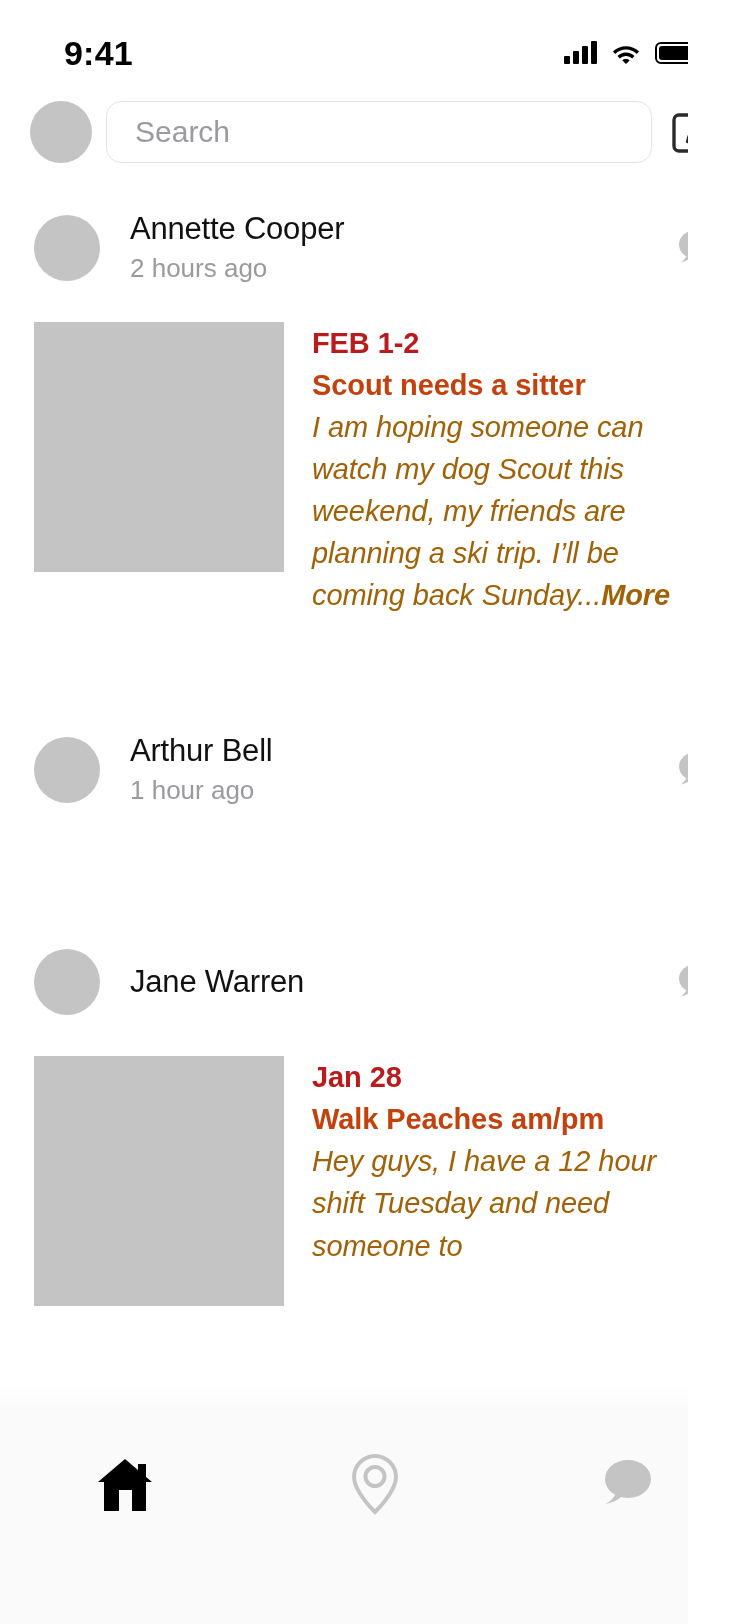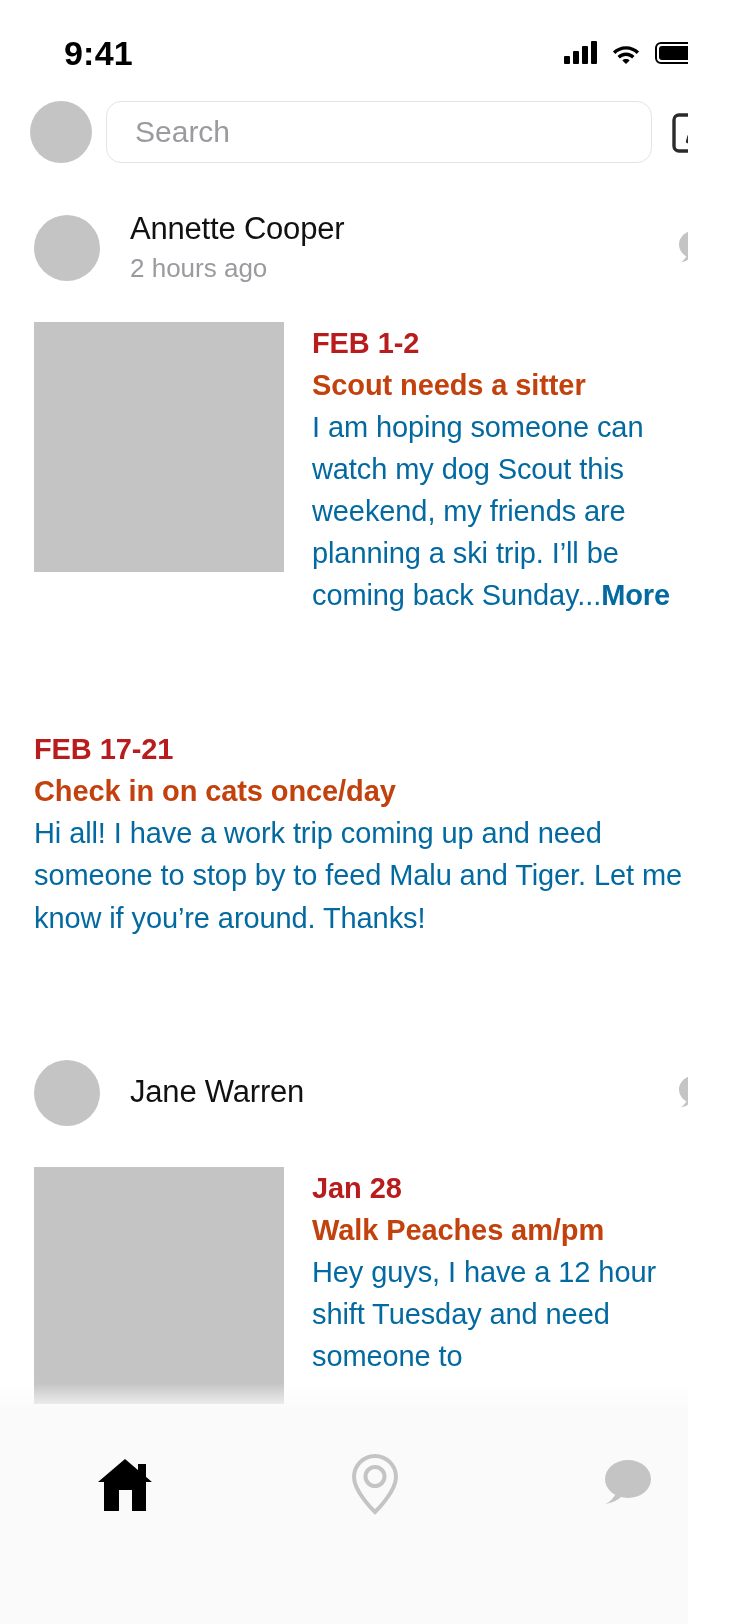--- a/index.html
+++ b/index.html
@@ -95,21 +95,21 @@
   .post-text.full { margin-left:0; }
   .post-date {
     font-size:29px; font-weight:bold; color:#b91c1c; letter-spacing:-0.1px;
     line-height:1.45;
   }
   .post-title {
     font-size:29px; font-weight:bold; color:#c2410c; letter-spacing:-0.1px;
     line-height:1.45;
   }
   .post-desc {
-    font-size:29px; color:#0369a1; line-height:1.45; letter-spacing:-0.1px;
+    font-size:29px; color:#a16207; line-height:1.45; letter-spacing:-0.1px;font-style:italic;
   }
   .more { font-weight:bold; }
 
   .post-sep { height:96px; }
 
   
   .tabbar {
     position:absolute; bottom:0; left:0; width:750px; height:216px;
     background:#FAFAFA;
     border-top:1px solid #EDEDED;
@@ -182,26 +182,30 @@
           <div class="post-date">FEB 1-2</div>
           <div class="post-title">Scout needs a sitter</div>
           <div class="post-desc"><span>I am hoping someone can watch my dog Scout this weekend, my friends are planning a ski trip. I’ll be coming back Sunday...</span><span class="more">More</span></div>
         </div>
       </div>
     </div>
 
     <div class="post-sep"></div>
 
     <div class="post">
-      <div class="post-body">
-        <div class="post-text full">
-          <div class="post-date">FEB 17-21</div>
-          <div class="post-title">Check in on cats once/day</div>
-          <div class="post-desc">Hi all! I have a work trip coming up and need someone to stop by to feed Malu and Tiger. Let me know if you’re around. Thanks!</div>
-        </div>
+      <div class="post-head">
+        <div class="post-avatar"></div>
+        <div class="post-who">
+          <div class="post-name">Arthur Bell</div>
+          <div class="post-time">1 hour ago</div>
+        </div>
+        <svg class="bubble-icon" viewBox="0 0 44 44">
+          <ellipse cx="24" cy="18.5" rx="17" ry="14.5" fill="#C4C4C4"></ellipse>
+          <path d="M16 28 C13 33 10.5 35.5 8.5 36.5 C13 36 17.5 33.5 20 30.5 Z" fill="#C4C4C4"></path>
+        </svg>
       </div>
     </div>
 
     <div class="post-sep"></div>
 
     <div class="post">
       <div class="post-head">
         <div class="post-avatar"></div>
         <div class="post-who">
           <div class="post-name">Jane Warren</div>

